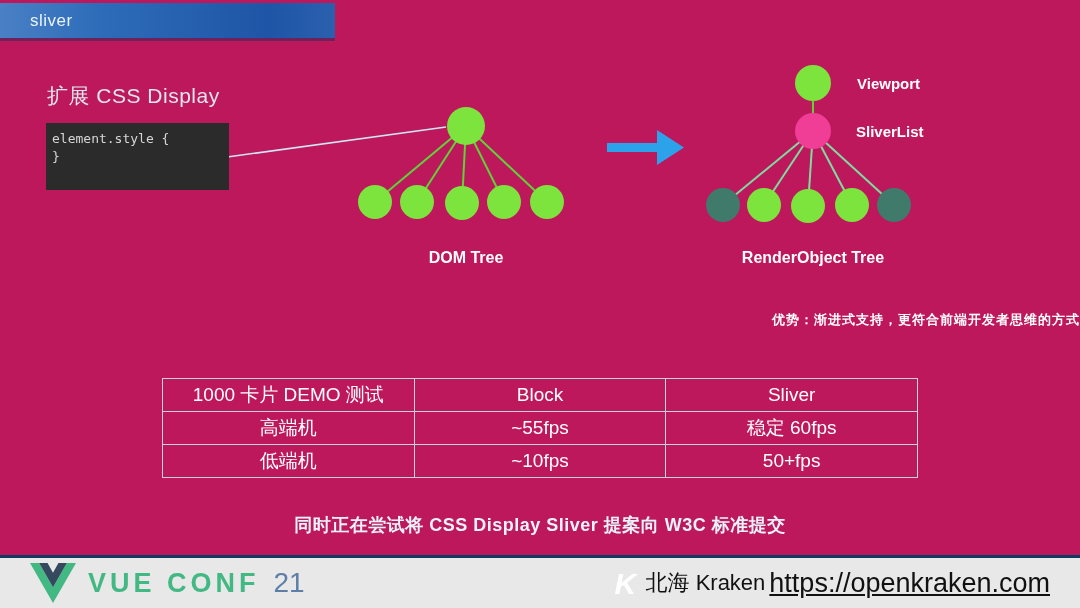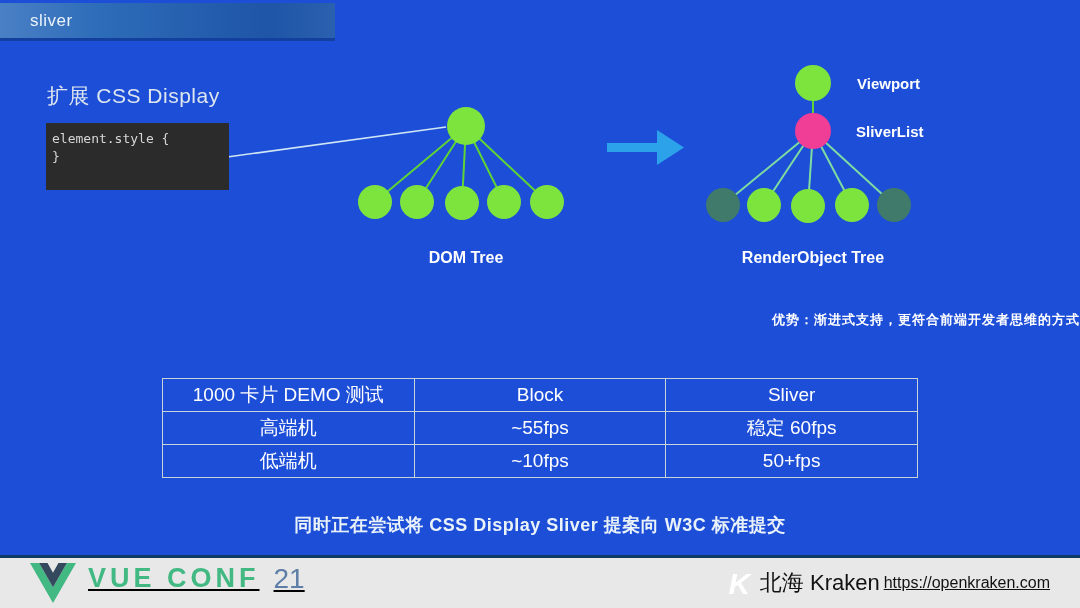--- a/index.html
+++ b/index.html
@@ -1,18 +1,18 @@
 <!DOCTYPE html>
 <html><head>
 <meta charset="utf-8">
 <style>
   html,body{margin:0;padding:0;background:#222;}
   .slide{
     position:relative;width:1080px;height:608px;overflow:hidden;
-    background:#1d4ed8;
+    background:#be185d;
     font-family:"Liberation Sans","DejaVu Sans",sans-serif;
   }
   
   .title-bar{
     position:absolute;left:0;top:3px;width:335px;height:35px;
     background:linear-gradient(90deg,#4a80c5 0%,#2d6cb9 30%,#1f55a6 80%,#2a60ae 100%);
     box-shadow:0 3px 0 rgba(8,48,90,.45);
     display:flex;align-items:center;
   }
   .title-bar span{color:#eaf3fc;font-size:17px;margin-left:30px;letter-spacing:.5px;}
@@ -45,26 +45,26 @@
     border:1px solid #c9d3da;height:32px;text-align:center;vertical-align:middle;
     color:#ffffff;font-size:19px;font-weight:500;padding:0;
   }
   
   .footer{
     position:absolute;left:0;bottom:0;width:1080px;height:50px;
     background:#e8e8e8;border-top:3px solid #0c3c63;box-sizing:content-box;
     display:flex;align-items:center;justify-content:space-between;
     padding:0 30px;width:calc(1080px - 60px);
   }
-  .footer-left{display:flex;align-items:flex-start;gap:12px;text-decoration:underline;}
+  .footer-left{display:flex;align-items:center;gap:12px;}
   .vueconf-text{color:#42b883;font-size:27px;font-weight:800;letter-spacing:4px;}
   .vueconf-year{color:#5d7ea6;font-size:28px;font-weight:500;margin-left:2px;}
   .footer-right{display:flex;align-items:center;gap:4px;}
   .kraken-name{color:#111;font-size:22px;font-weight:500;}
-  .kraken-link{color:#111;font-size:16px;text-decoration:underline;font-weight:500;}
+  .kraken-link{color:#111;font-size:27px;text-decoration:underline;font-weight:500;}
 </style>
 </head>
 <body>
 
 <div class="slide">
 
   <div class="title-bar">
     <span>sliver</span>
   </div>
 

